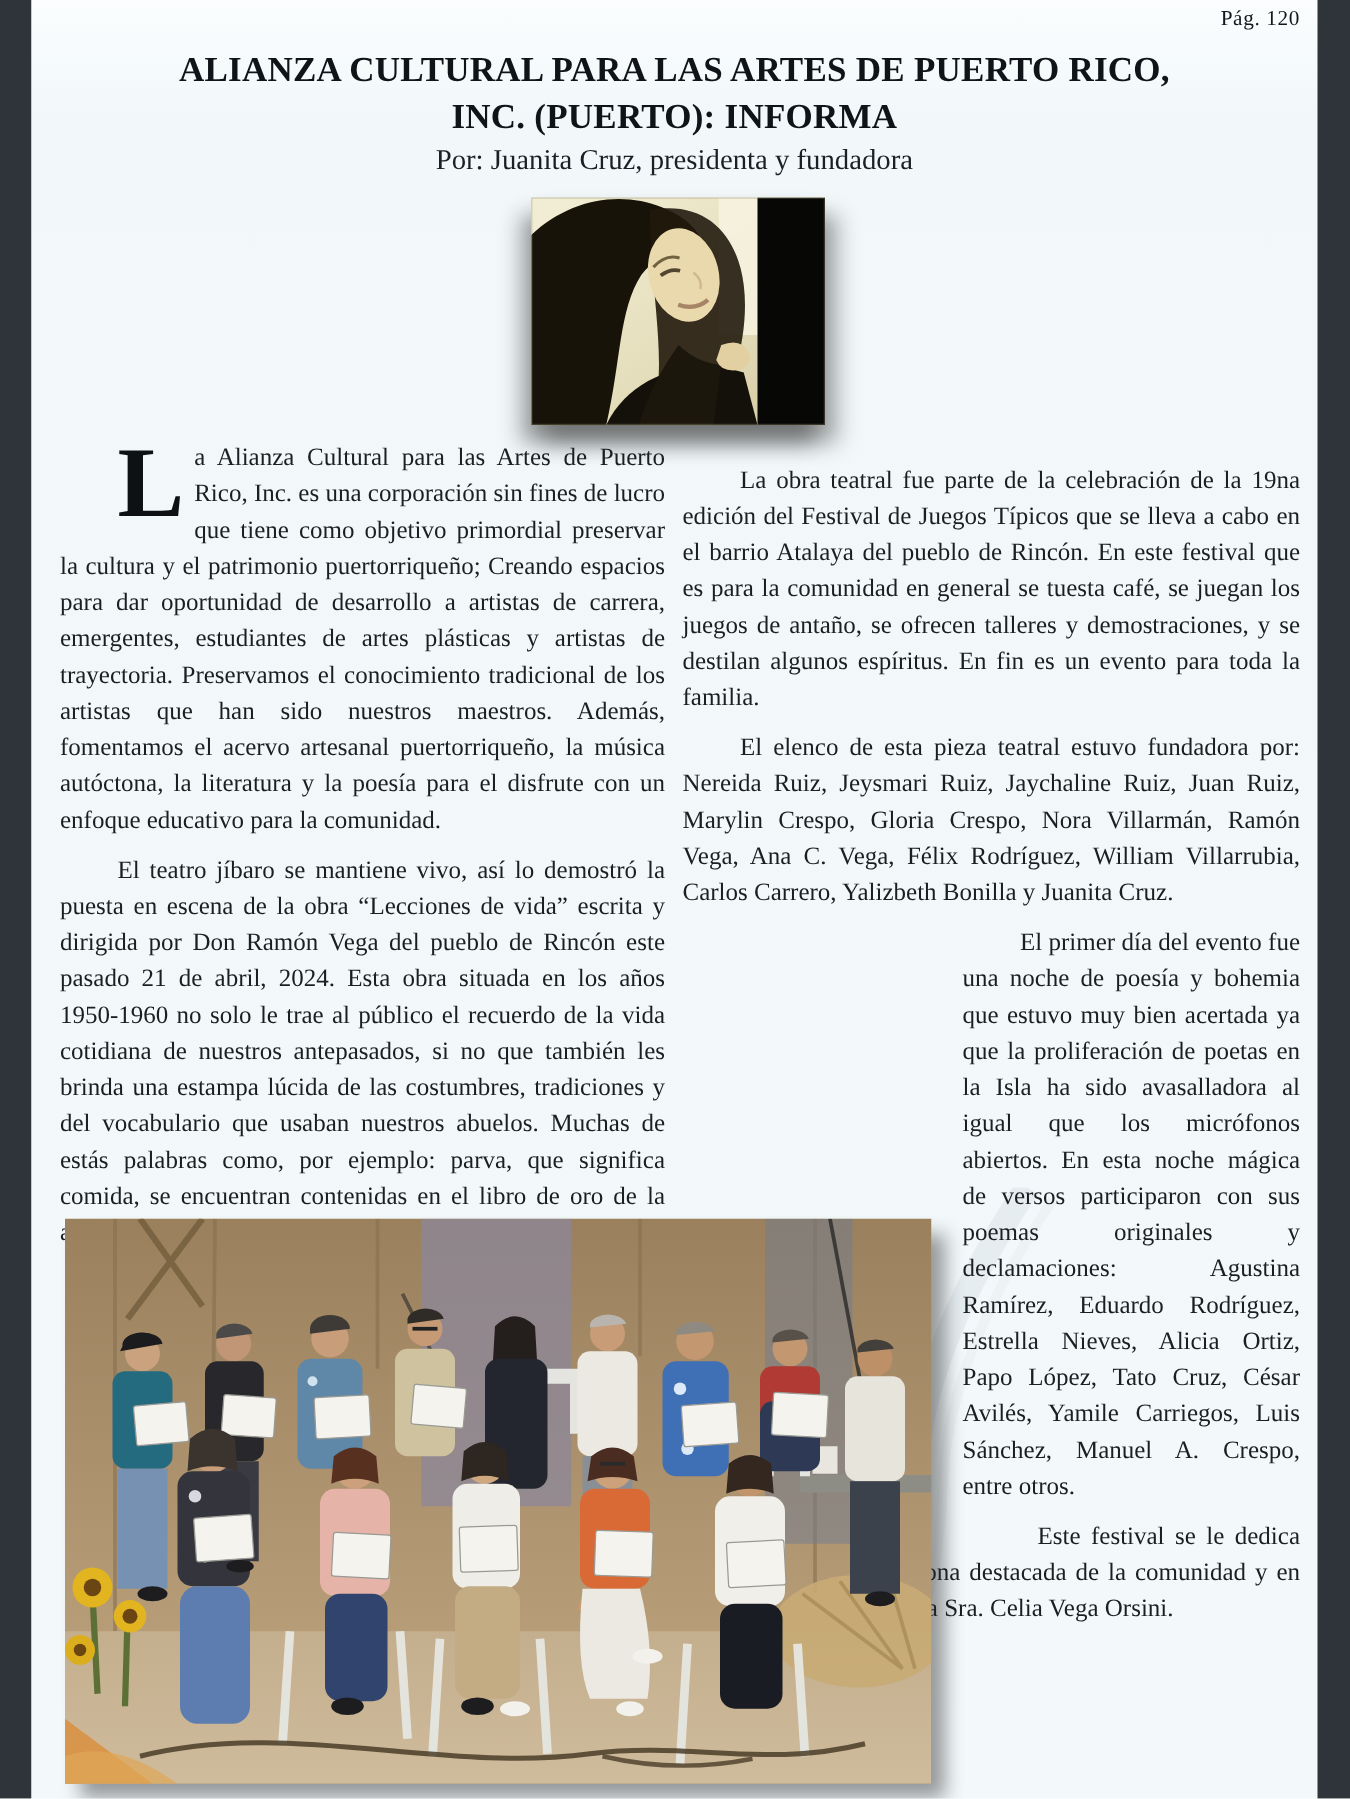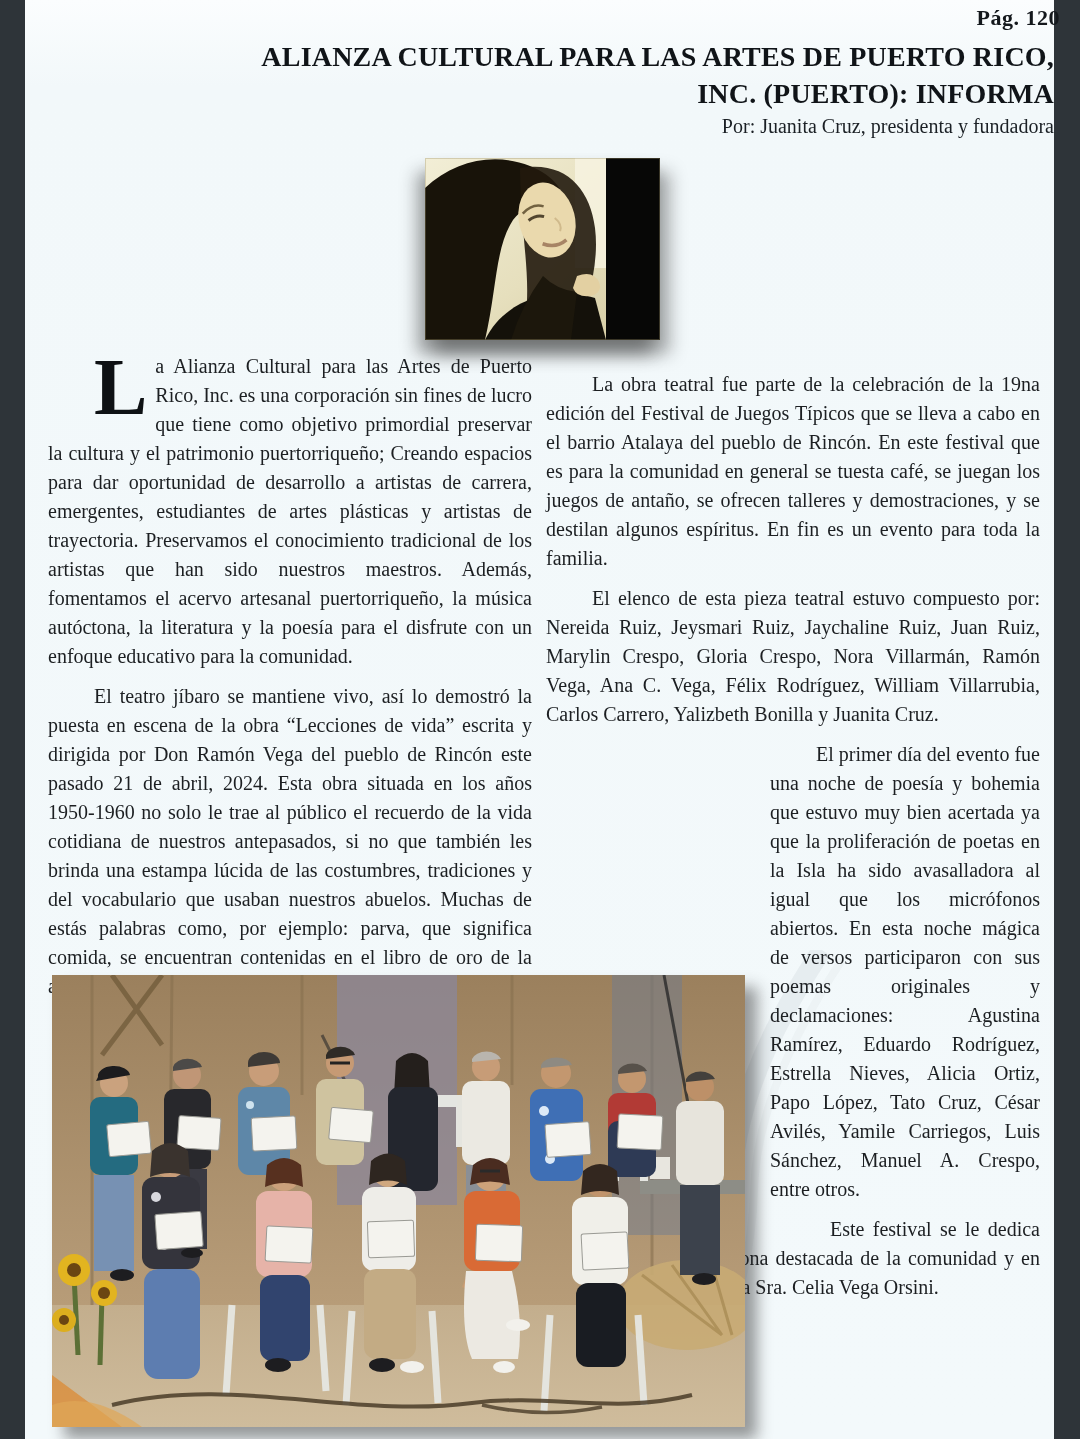--- a/index.html
+++ b/index.html
@@ -13,33 +13,33 @@
     overflow: hidden;
     color: #1b1b1b;
   }
 
   
   .edge { position: absolute; top: 0; height: 100%; background: #2e3439; }
   .edge.left  { left: 0;  width: 25px; }
   .edge.right { right: 0; width: 26px; }
 
   .page-number {
-    position: absolute; top: 5px; right: 20px;
-    font-size: 22px; color: #14181c; letter-spacing: .5px; font-weight: bold;
+    position: absolute; top: 5px; right: 40px;
+    font-size: 17px; color: #14181c; letter-spacing: .5px;
   }
 
   .header {
     position: absolute; left: 25px; right: 26px; top: 38px;
-    text-align: right;
+    text-align: center;
   }
   .title-line {
     font-size: 28px; font-weight: bold; color: #101418;
     line-height: 37px; letter-spacing: .2px;
   }
-  .byline { font-size: 20px; color: #1b2025; margin-top: 3px; }
+  .byline { font-size: 23px; color: #1b2025; margin-top: 3px; }
 
   
   .portrait {
     position: absolute; left: 425px; top: 158px;
     width: 235px; height: 182px;
     box-shadow: -8px 14px 16px rgba(30,30,30,.40), 10px 14px 16px rgba(30,30,30,.35);
     background: #ddd;
   }
   .portrait svg { display: block; }
 
@@ -137,21 +137,21 @@
     </svg>
   </div>
 
   <div class="cols">
     <div class="col-left">
       <p class="dropcap-para"><span class="dropcap">L</span><span>a Alianza Cultural para las Artes de Puerto Rico, Inc. es una corporación sin fines de lucro que tiene como objetivo primordial preservar la cultura y el patrimonio puertorriqueño; Creando espacios para dar oportunidad de desarrollo a artistas de carrera, emergentes, estudiantes de artes plásticas y artistas de trayectoria. Preservamos el conocimiento tradicional de los artistas que han sido nuestros maestros. Además, fomentamos el acervo artesanal puertorriqueño, la música autóctona, la literatura y la poesía para el disfrute con un enfoque educativo para la comunidad.</span></p>
       <p>El teatro jíbaro se mantiene vivo, así lo demostró la puesta en escena de la obra “Lecciones de vida” escrita y dirigida por Don Ramón Vega del pueblo de Rincón este pasado 21 de abril, 2024. Esta obra situada en los años 1950-1960 no solo le trae al público el recuerdo de la vida cotidiana de nuestros antepasados, si no que también les brinda una estampa lúcida de las costumbres, tradiciones y del vocabulario que usaban nuestros abuelos. Muchas de estás palabras como, por ejemplo: parva, que significa comida, se encuentran contenidas en el libro de oro de la abuela como bien le ha llamado Don Ramón y quien se ha</p>
     </div>
     <div class="col-right">
       <p>La obra teatral fue parte de la celebración de la 19na edición del Festival de Juegos Típicos que se lleva a cabo en el barrio Atalaya del pueblo de Rincón. En este festival que es para la comunidad en general se tuesta café, se juegan los juegos de antaño, se ofrecen talleres y demostraciones, y se destilan algunos espíritus. En fin es un evento para toda la familia.</p>
-      <p>El elenco de esta pieza teatral estuvo compuesto por: Nereida Ruiz, Jeysmari Ruiz, Jaychaline Ruiz, Juan Ruiz, Marylin Crespo, Gloria Crespo, Nora Villarmán, Ramón Vega, Ana C. Vega, Félix Rodríguez, William Villarrubia, Carlos Carrero, Yalizbeth Bonilla y Juanita Cruz.</p>
+      <p>El elenco de esta pieza teatral estuvo fundadora por: Nereida Ruiz, Jeysmari Ruiz, Jaychaline Ruiz, Juan Ruiz, Marylin Crespo, Gloria Crespo, Nora Villarmán, Ramón Vega, Ana C. Vega, Félix Rodríguez, William Villarrubia, Carlos Carrero, Yalizbeth Bonilla y Juanita Cruz.</p>
       <p><span class="wrap-spacer"></span><span>El primer día del evento fue una noche de poesía y bohemia que estuvo muy bien acertada ya que la proliferación de poetas en la Isla ha sido avasalladora al igual que los micrófonos abiertos. En esta noche mágica de versos participaron con sus poemas originales y declamaciones: Agustina Ramírez, Eduardo Rodríguez, Estrella Nieves, Alicia Ortiz, Papo López, Tato Cruz, César Avilés, Yamile Carriegos, Luis Sánchez, Manuel A. Crespo, entre otros.</span></p>
       <p class="dedication">Este festival se le dedica año tras año a una persona destacada de la comunidad y en este caso se le dedicó a la Sra. Celia Vega Orsini.</p>
     </div>
   </div>
 
   <div class="group-photo">
     <svg width="693" height="452" viewBox="0 0 693 452">
       <defs>
         <linearGradient id="wall" x1="0" y1="0" x2="0" y2="1">
           <stop offset="0" stop-color="#9b805d"></stop>

